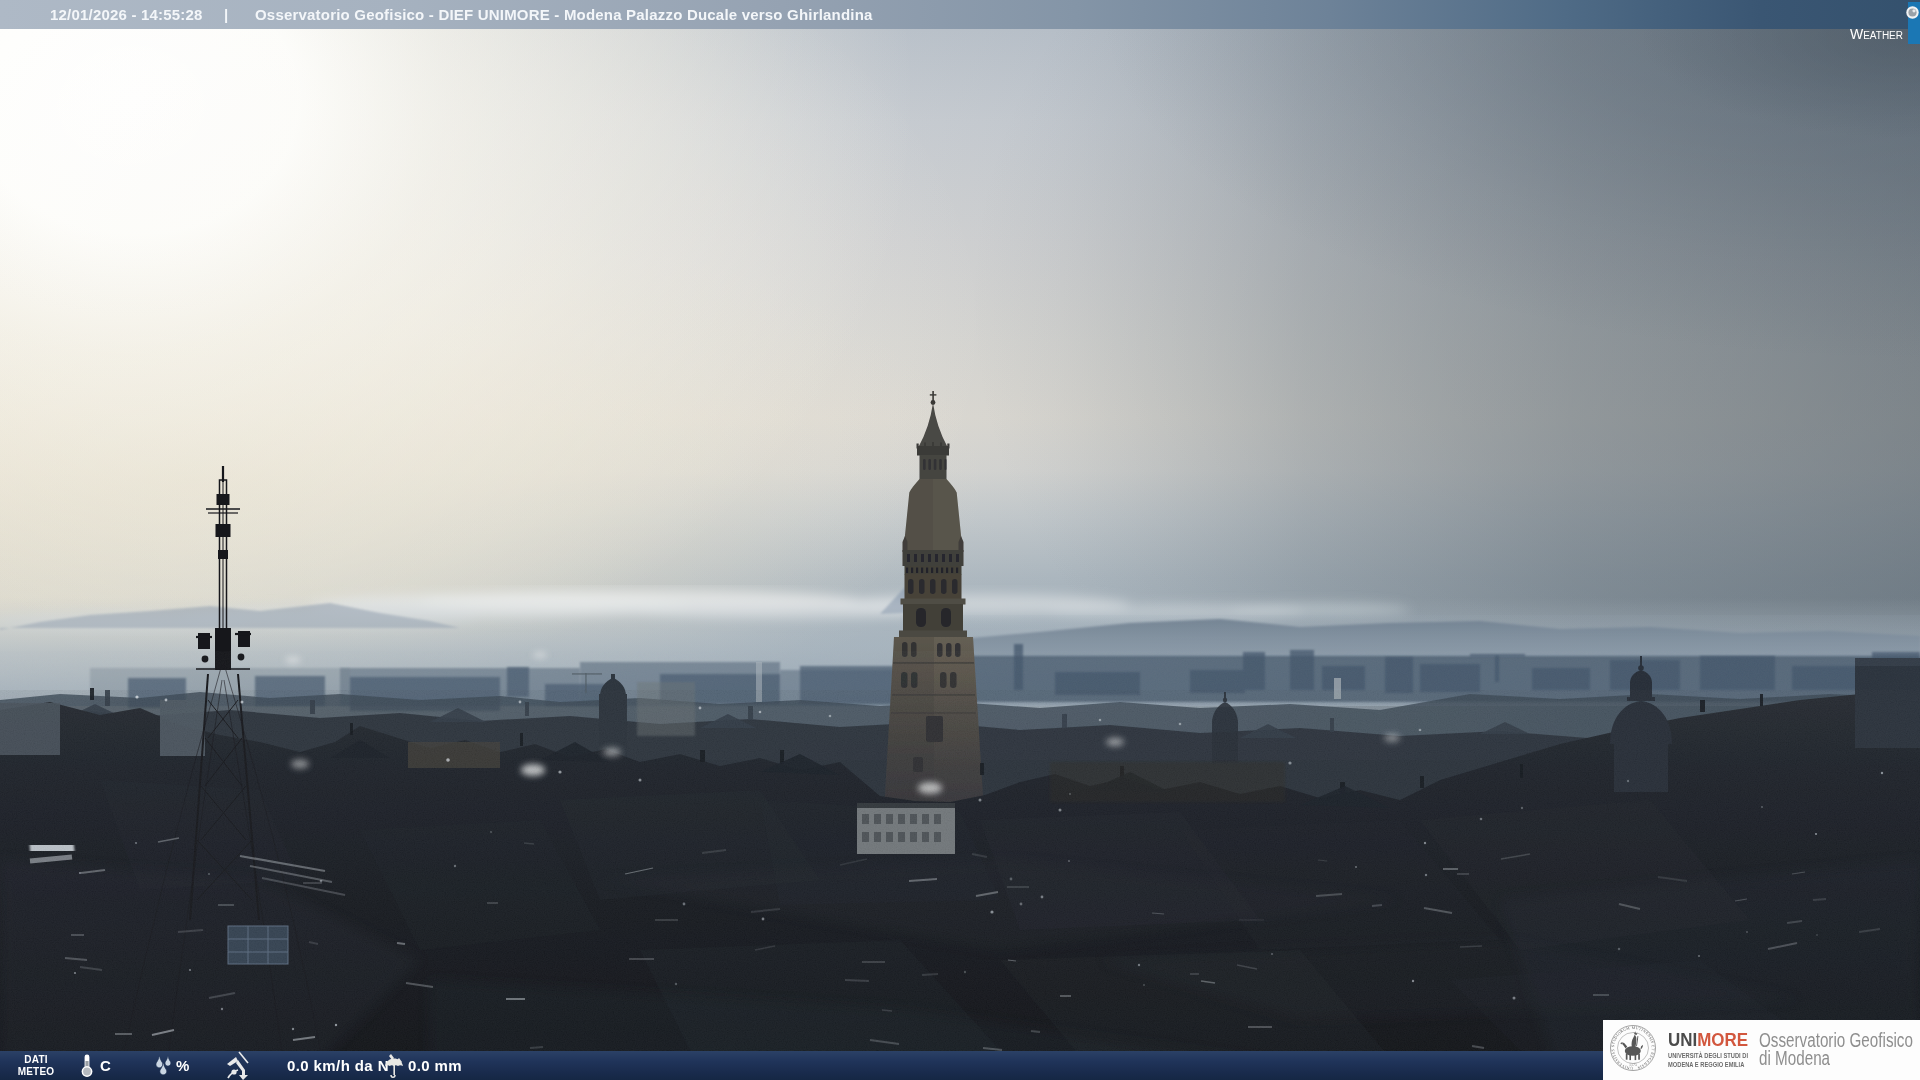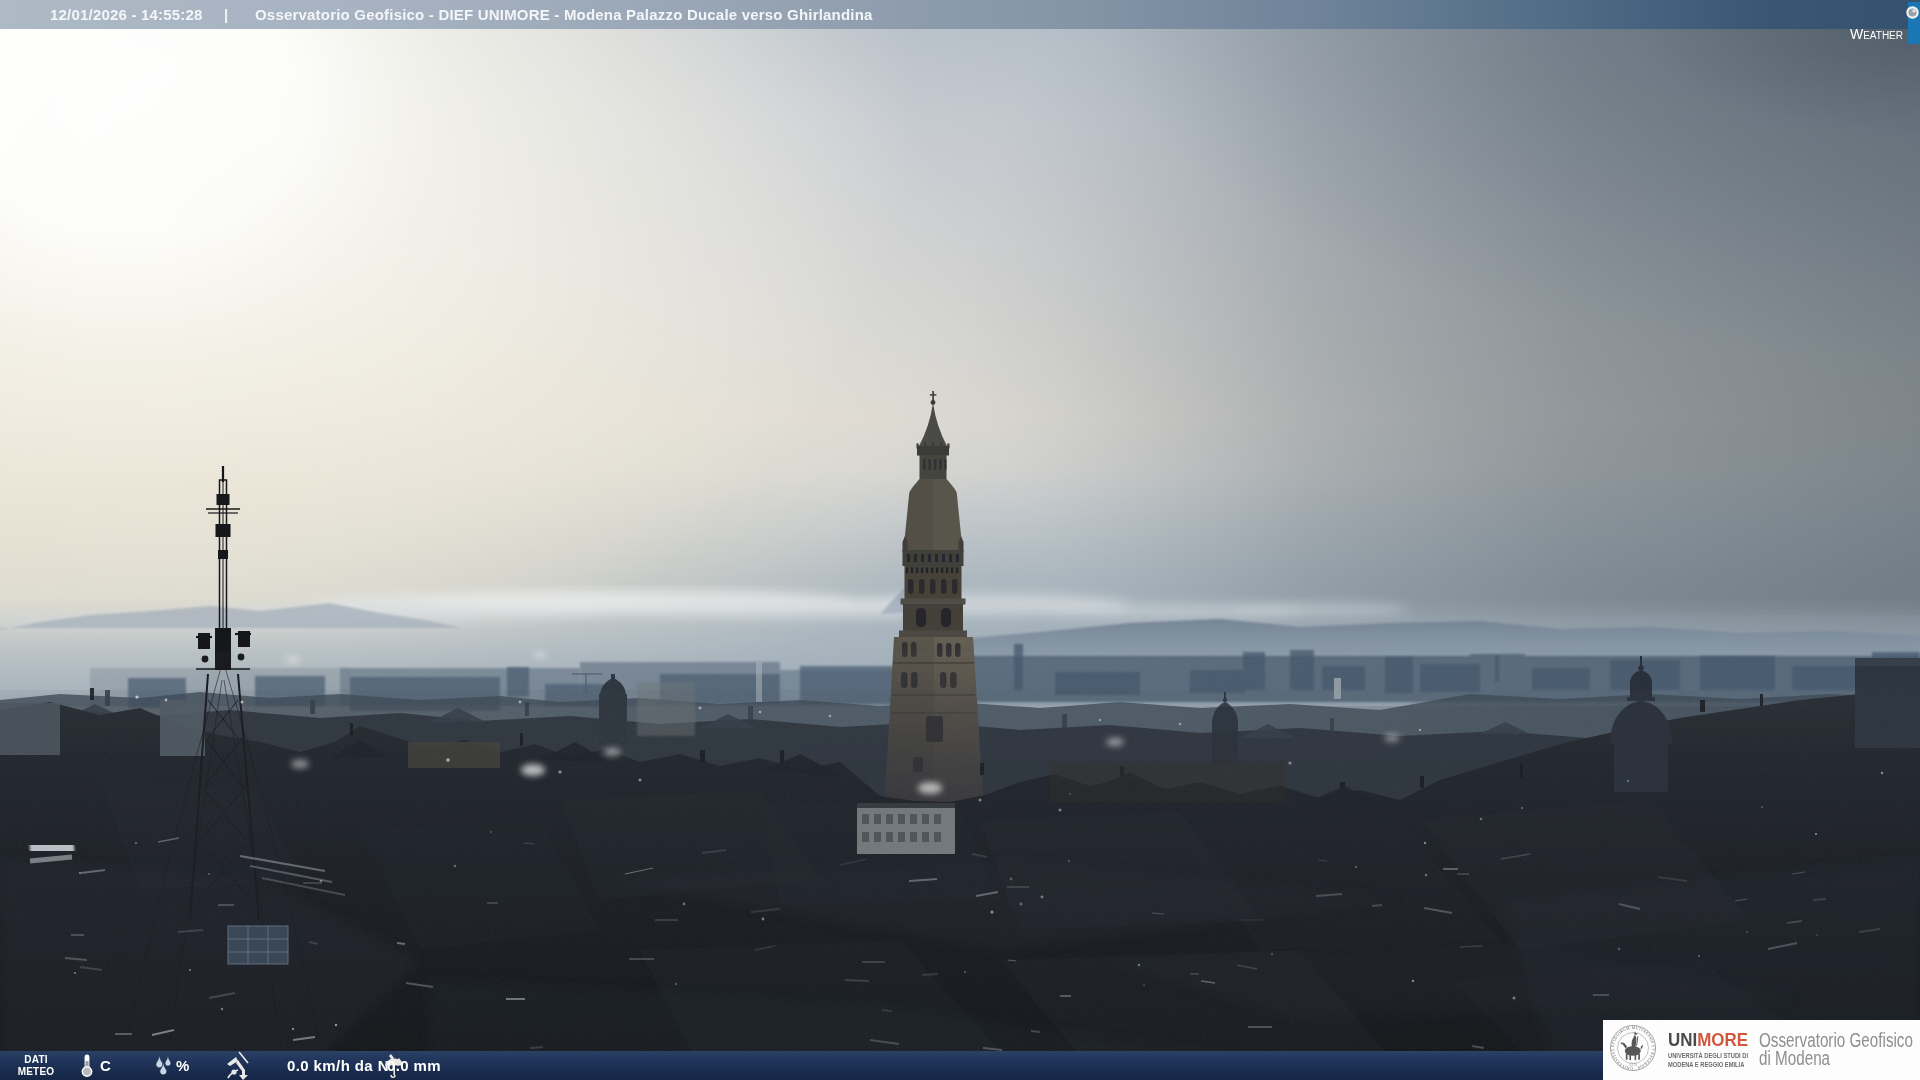--- a/index.html
+++ b/index.html
@@ -616,21 +616,21 @@
   <div class="w" style="left:251px;margin-left:36px;">0.0 km/h da N</div>
   <svg class="bico" style="left:383px;top:1px;" width="23" height="28" viewBox="0 0 23 28">
     <g fill="#e9e8e4">
       <path d="M8,2 L11,6 L9,8 L6,4 Z"></path>
       <path d="M16,6 L19,10 L17,12 L14,8 Z"></path>
       <path d="M2,14 C3,9 7,6.5 11,6.5 C15,6.5 19,9 20,14 C18,13 16.5,13 15,14 C13.5,13 12,13 10.8,14 C9.5,13 8,13 6.8,14 C5.5,13 3.8,13 2,14 Z"></path>
       <rect x="10.4" y="13" width="1.6" height="10"></rect>
       <path d="M12,23 C12,26 8,26 8,23" stroke="#e9e8e4" stroke-width="1.5" fill="none"></path>
     </g>
   </svg>
-  <div class="w" style="left:387px;">0.0 mm</div>
+  <div class="w" style="left:408px;">0.0 mm</div>
 </div>
 
 <div id="logobox">
   <svg style="position:absolute;left:6px;top:4px;" width="48" height="50" viewBox="0 0 48 50">
     <circle cx="24" cy="24" r="22.5" fill="none" stroke="#8a8a8a" stroke-width="0.8"></circle>
     <circle cx="24" cy="24" r="15.5" fill="none" stroke="#9a9a9a" stroke-width="0.6"></circle>
     <path id="sealarc" d="M24,43 A19,19 0 1 1 24.01,43" fill="none"></path>
     <text font-size="3.8" fill="#555" font-family="Liberation Serif,serif" letter-spacing="0.4"><textPath href="#sealarc" startOffset="0">UNIVERSITAS STUDIORUM MUTINENSIS ET REGENSIS</textPath></text>
     <g fill="#575757">
       <ellipse cx="23.8" cy="27" rx="8" ry="4.8"></ellipse>

